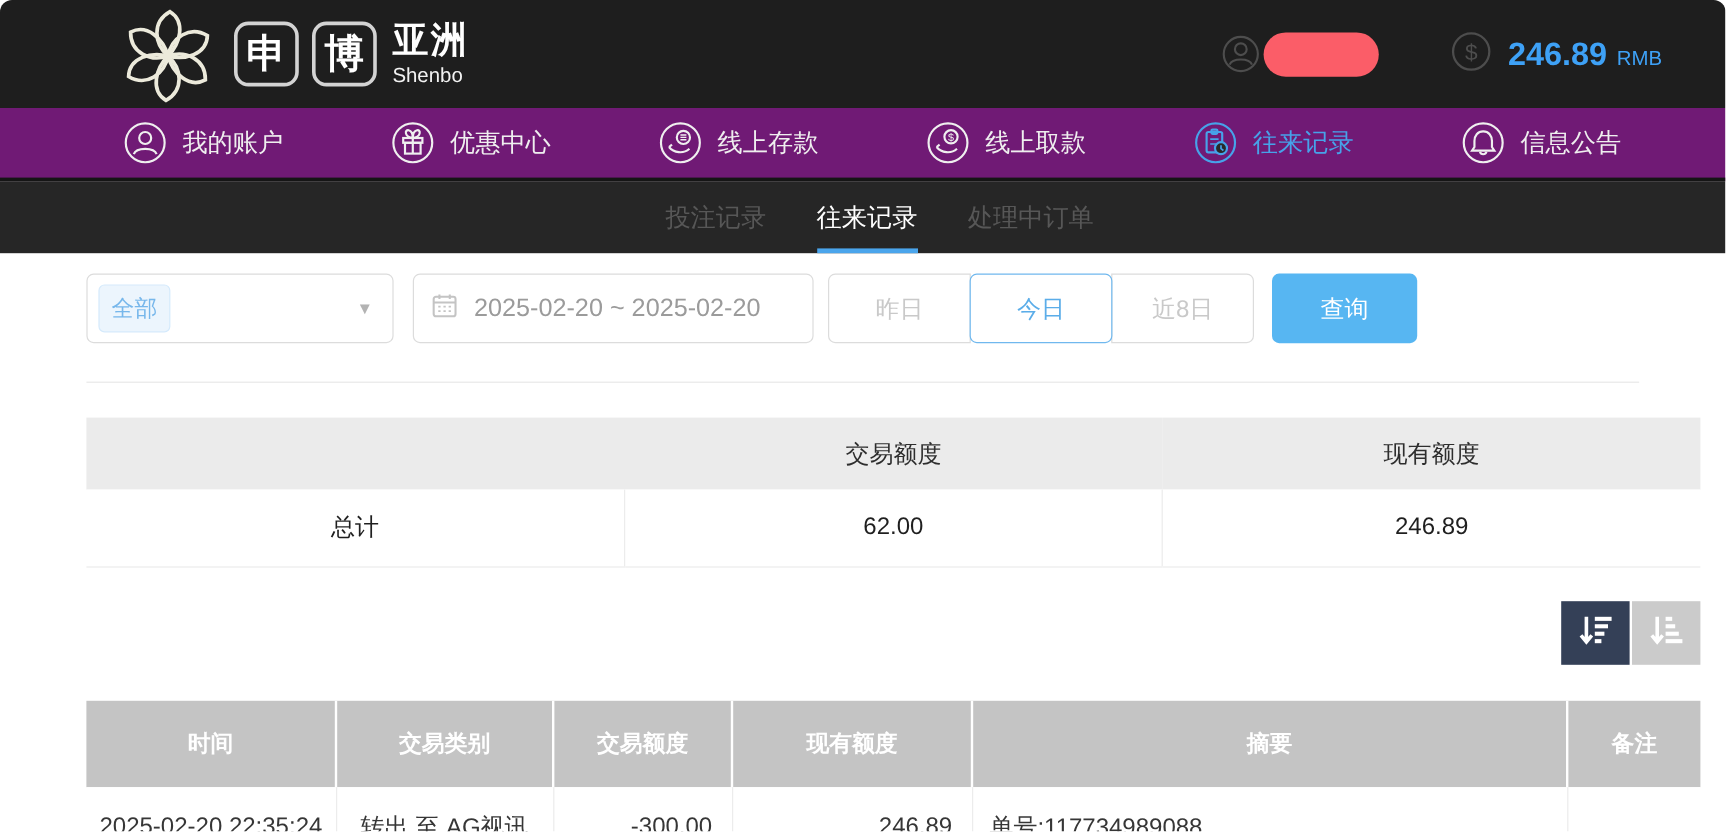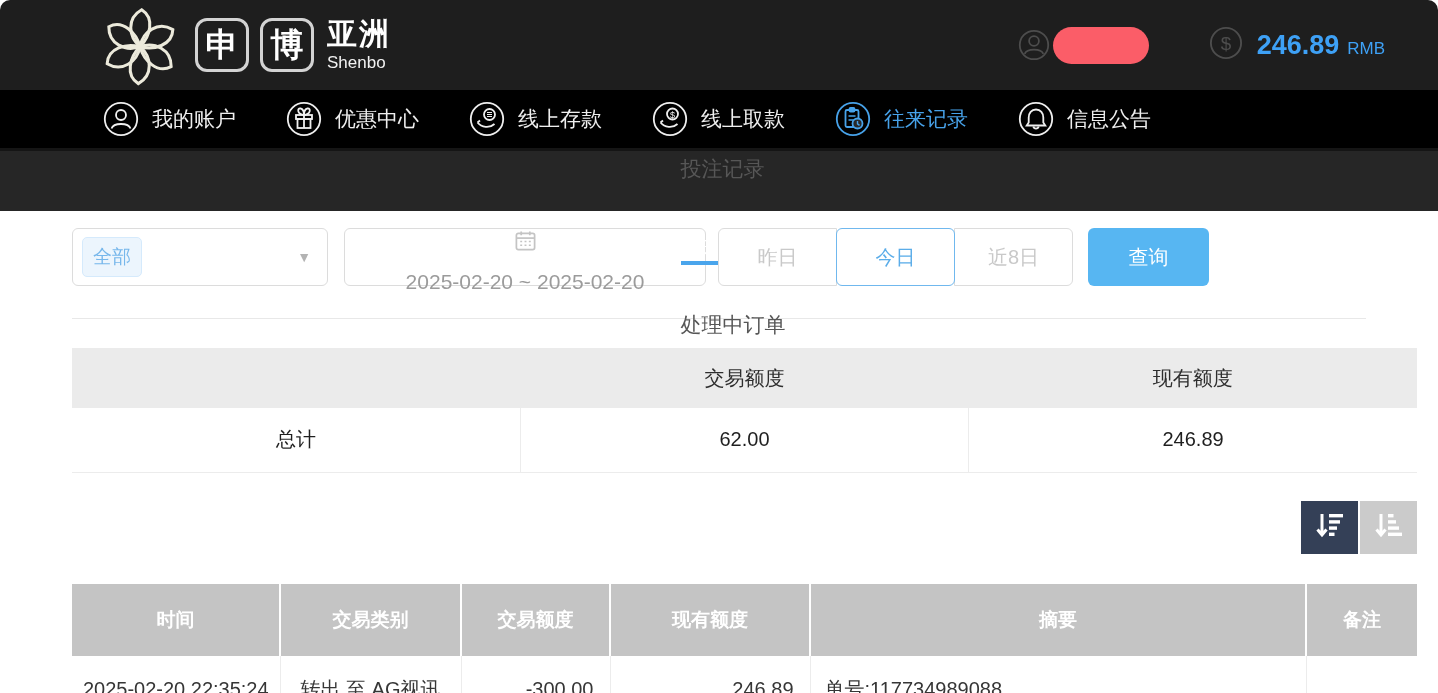--- a/index.html
+++ b/index.html
@@ -18,42 +18,42 @@
 
   .topbar-right { margin-left:auto; margin-right:53px; display:flex; align-items:center; }
   .user-icon svg { display:block; }
   .user-pill { width:96px; height:37px; border-radius:19px; background:#fb5d68; margin-left:3px; cursor:pointer; }
   .wallet { display:flex; align-items:center; margin-left:60px; }
   .amount-wrap { display:flex; align-items:baseline; margin-left:14px; }
   .amount { font-size:27px; color:#3ea1f6; font-weight:bold; }
   .currency { font-size:17px; color:#3ea1f6; margin-left:8px; }
 
   
-  .mainnav { height:61px; background:#000000; border-bottom:3px solid #151515; display:flex; align-items:center;
-             padding-left:103px; gap:50px; }
+  .mainnav { height:61px; background:#701a75; border-bottom:3px solid #151515; display:flex; align-items:center;
+             padding-left:103px; gap:90px; }
   .nav-item { display:flex; align-items:center; gap:13px; color:#efefef; font-size:21px; cursor:pointer; }
   .nav-item.active { color:#47a2e9; }
   .nav-item svg { display:block; }
 
   
   .subtabs { height:60px; background:#262626; display:flex; justify-content:center; gap:42px; transform:translateX(0); }
-  .subtabs-inner { display:flex; gap:42px; margin-left:28px;flex-direction:column; }
+  .subtabs-inner { display:flex; gap:42px; margin-left:28px; }
   .subtab { height:60px; display:flex; align-items:center; font-size:21px; color:#575757;
             border-bottom:4px solid transparent; padding-top:4px; cursor:pointer; }
   .subtab.active { color:#ffffff; border-bottom-color:#4aa5ec; }
 
   
   .content { padding:17px 21px 0 72px; background:#fff; }
   .filter-row { display:flex; height:58px; align-items:stretch; }
   .select { width:256px; border:1px solid #dcdcdc; border-radius:6px; display:flex; align-items:center;
             padding:0 16px 0 9px; cursor:pointer; background:#fff; }
   .tag { background:#ecf5fd; border:1px solid #d5eafc; border-radius:5px; color:#77b7eb; font-size:19px; padding:6px 10px; }
   .caret { margin-left:auto; color:#b3b3b3; font-size:14px; }
-  .date-input { width:362px; margin-left:16px; border:1px solid #dcdcdc; border-radius:6px; display:flex;
-                align-items:center; gap:13px; padding:0 14px; color:#9b9b9b; font-size:21px; cursor:pointer; background:#fff;flex-direction:column; }
+  .date-input { width:334px; margin-left:16px; border:1px solid #dcdcdc; border-radius:6px; display:flex;
+                align-items:center; gap:13px; padding:0 14px; color:#9b9b9b; font-size:21px; cursor:pointer; background:#fff; }
   .btn-group { margin-left:12px; display:flex; }
   .range-btn { width:119px; background:#fff; border:1px solid #dcdcdc; font-size:20px; color:#c9c9c9; cursor:pointer;
                margin-left:-1px; position:relative; font-family:inherit; }
   .range-btn:first-child { border-radius:6px 0 0 6px; margin-left:0; }
   .range-btn:last-child { border-radius:0 6px 6px 0; }
   .range-btn.active { color:#5bade9; border-color:#70b8ee; z-index:1; border-radius:6px; }
   .search-btn { margin-left:15px; width:121px; background:#57b6f2; border:none; border-radius:6px;
                 color:#fff; font-size:20px; cursor:pointer; font-family:inherit; }
 
   .divider { margin-top:32px; width:1294px; height:1px; background:#e8e8e8; }

